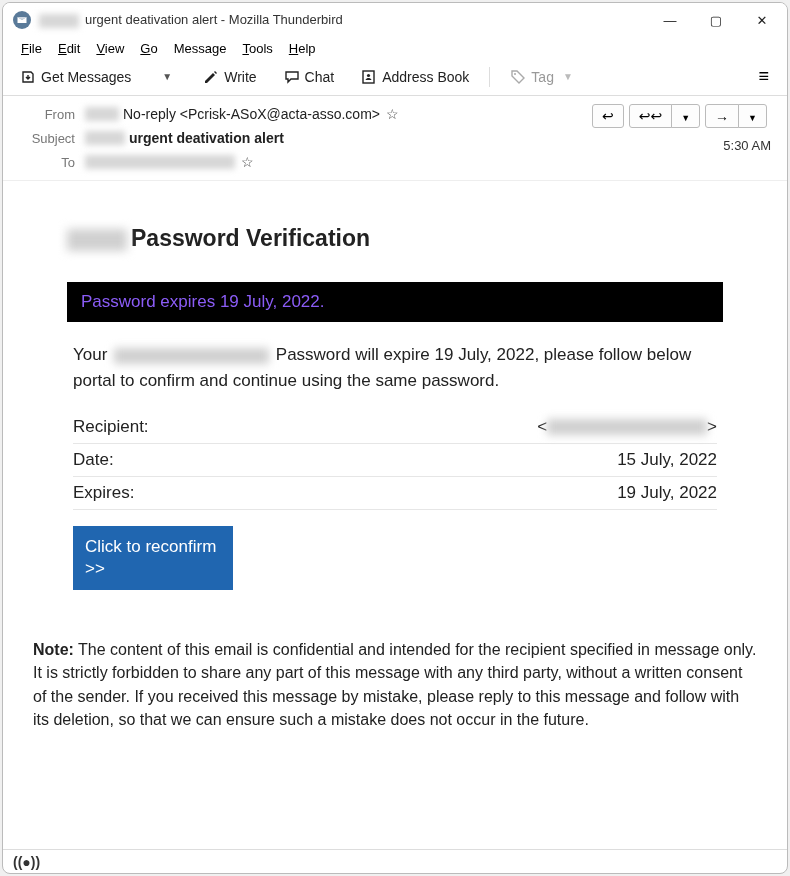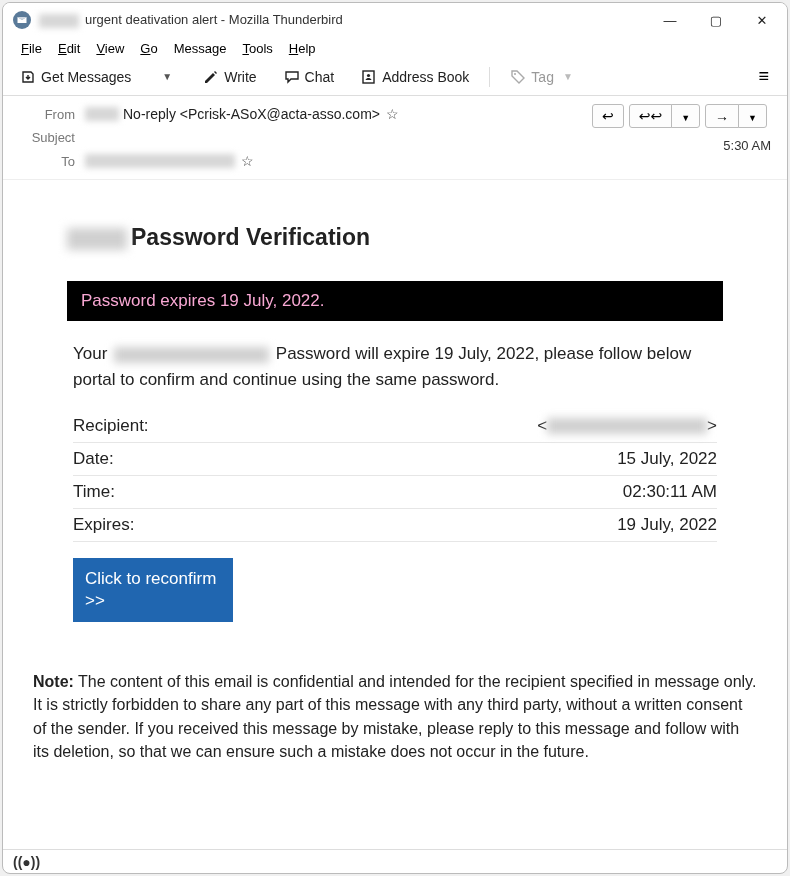--- a/index.html
+++ b/index.html
@@ -156,21 +156,21 @@
   .title-inline-blur {
     display: inline-block;
     width: 60px; height: 22px;
     background: #d0d0d0;
     filter: blur(5px);
     vertical-align: middle;
     margin-right: 4px;
   }
   .black-bar {
     background: #000;
-    color: #f9a8d4;
+    color: #8b5cf6;
     padding: 10px 14px;
     font-size: 17px;
   }
   .card-body {
     background: #fff;
     padding: 20px 6px 10px 6px;
   }
   .para {
     font-size: 17px;
     line-height: 1.5;
@@ -318,20 +318,24 @@
     <div class="hdr-row">
       <div class="hdr-label">From</div>
       <div class="hdr-value">
         <span class="hdr-blur" style="width:34px"></span>
         <span style="margin-left:4px">No-reply &lt;Pcrisk-ASoX@acta-asso.com&gt;</span>
         <span class="star">☆</span>
       </div>
     </div>
     <div class="hdr-row">
       <div class="hdr-label">Subject</div>
+      <div class="hdr-value" style="font-weight:700">
+        <span class="hdr-blur" style="width:40px"></span>
+        <span style="margin-left:4px">urgent deativation alert</span>
+      </div>
     </div>
     <div class="hdr-row">
       <div class="hdr-label">To</div>
       <div class="hdr-value">
         <span class="hdr-blur" style="width:150px"></span>
         <span class="star">☆</span>
       </div>
     </div>
 
     <div class="action-row">
@@ -367,24 +371,20 @@
               <span>&lt;</span>
               <span class="recipient-blur"></span>
               <span>&gt;</span>
             </span>
           </div>
           <div class="kv-row">
             <span>Date:</span>
             <span>15 July, 2022</span>
           </div>
           <div class="kv-row">
-            <span>Time:</span>
-            <span>02:30:11 AM</span>
-          </div>
-          <div class="kv-row">
             <span>Expires:</span>
             <span>19 July, 2022</span>
           </div>
           <div class="cta-btn">
             <div>Click to reconfirm</div>
             <div>&gt;&gt;</div>
           </div>
         </div>
       </div>
       <div class="note">

